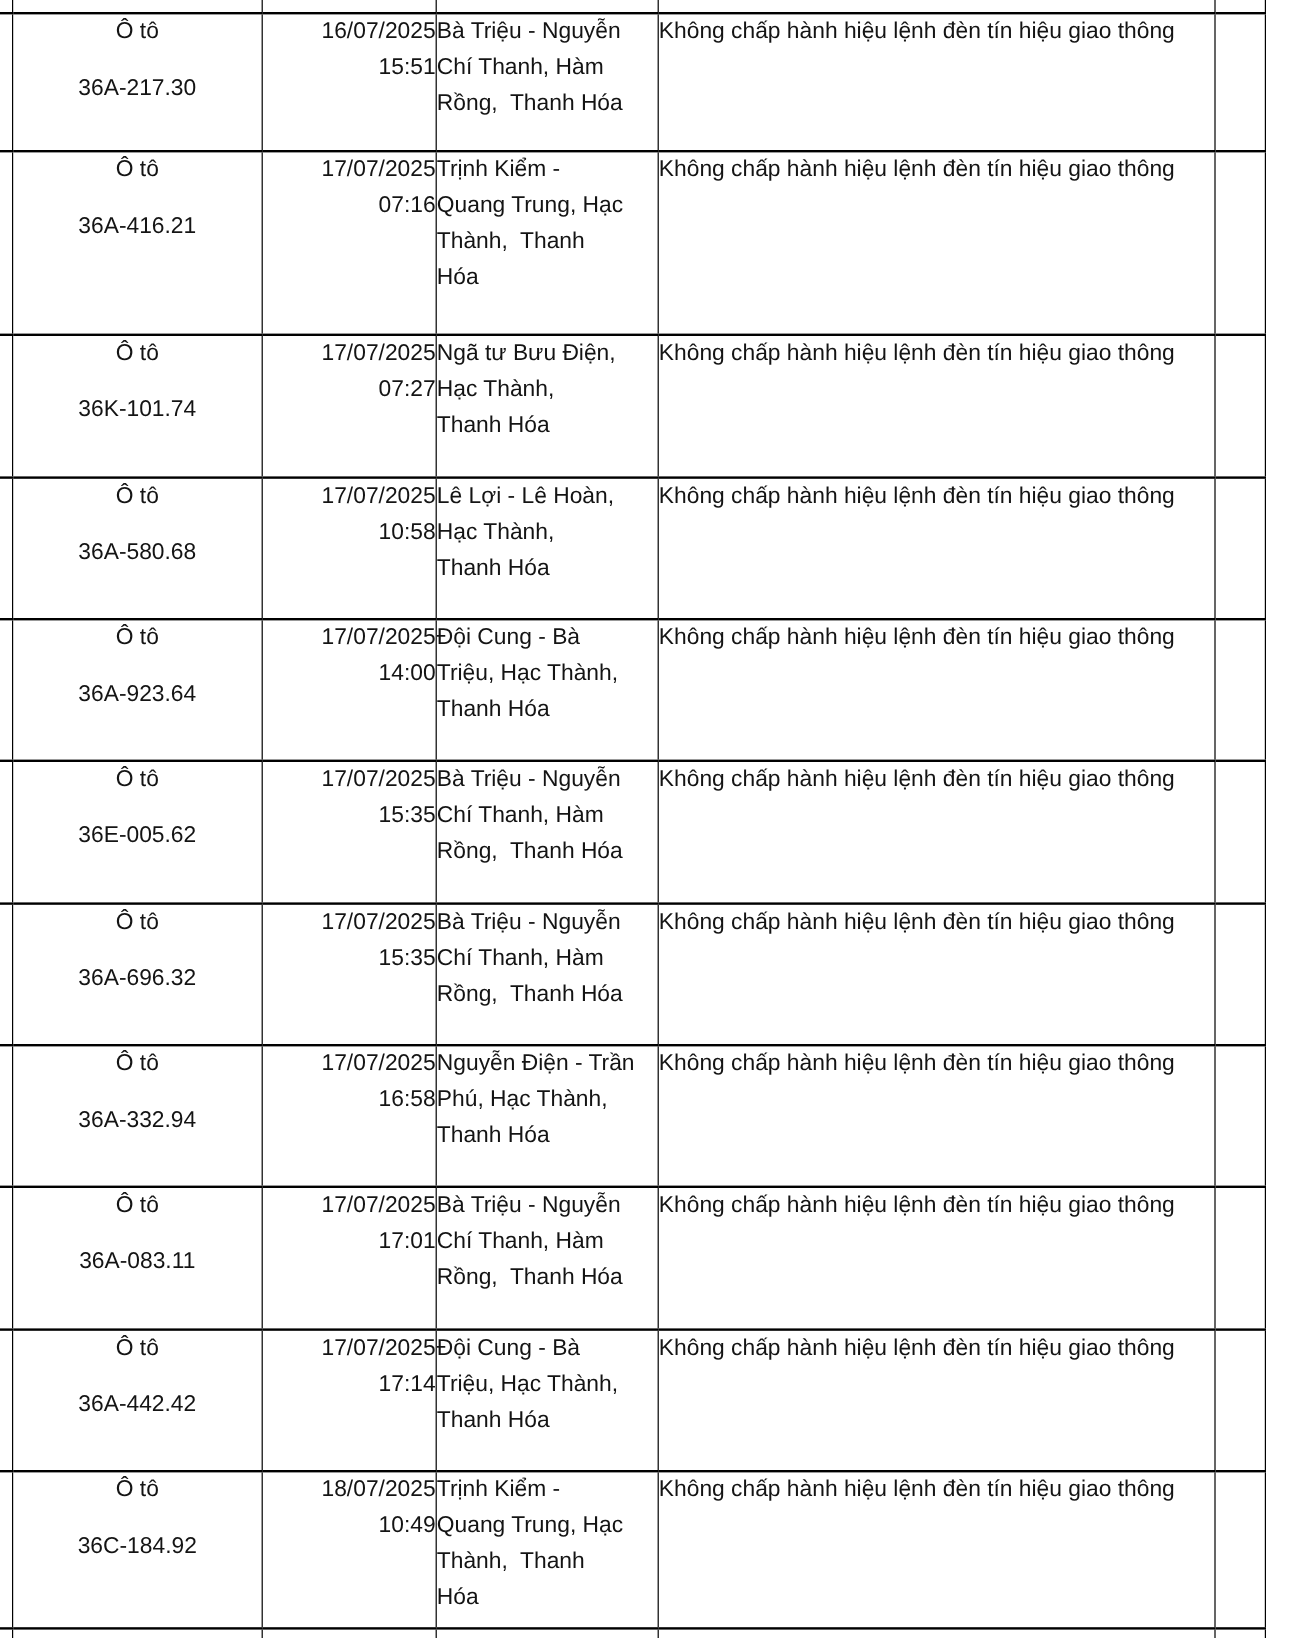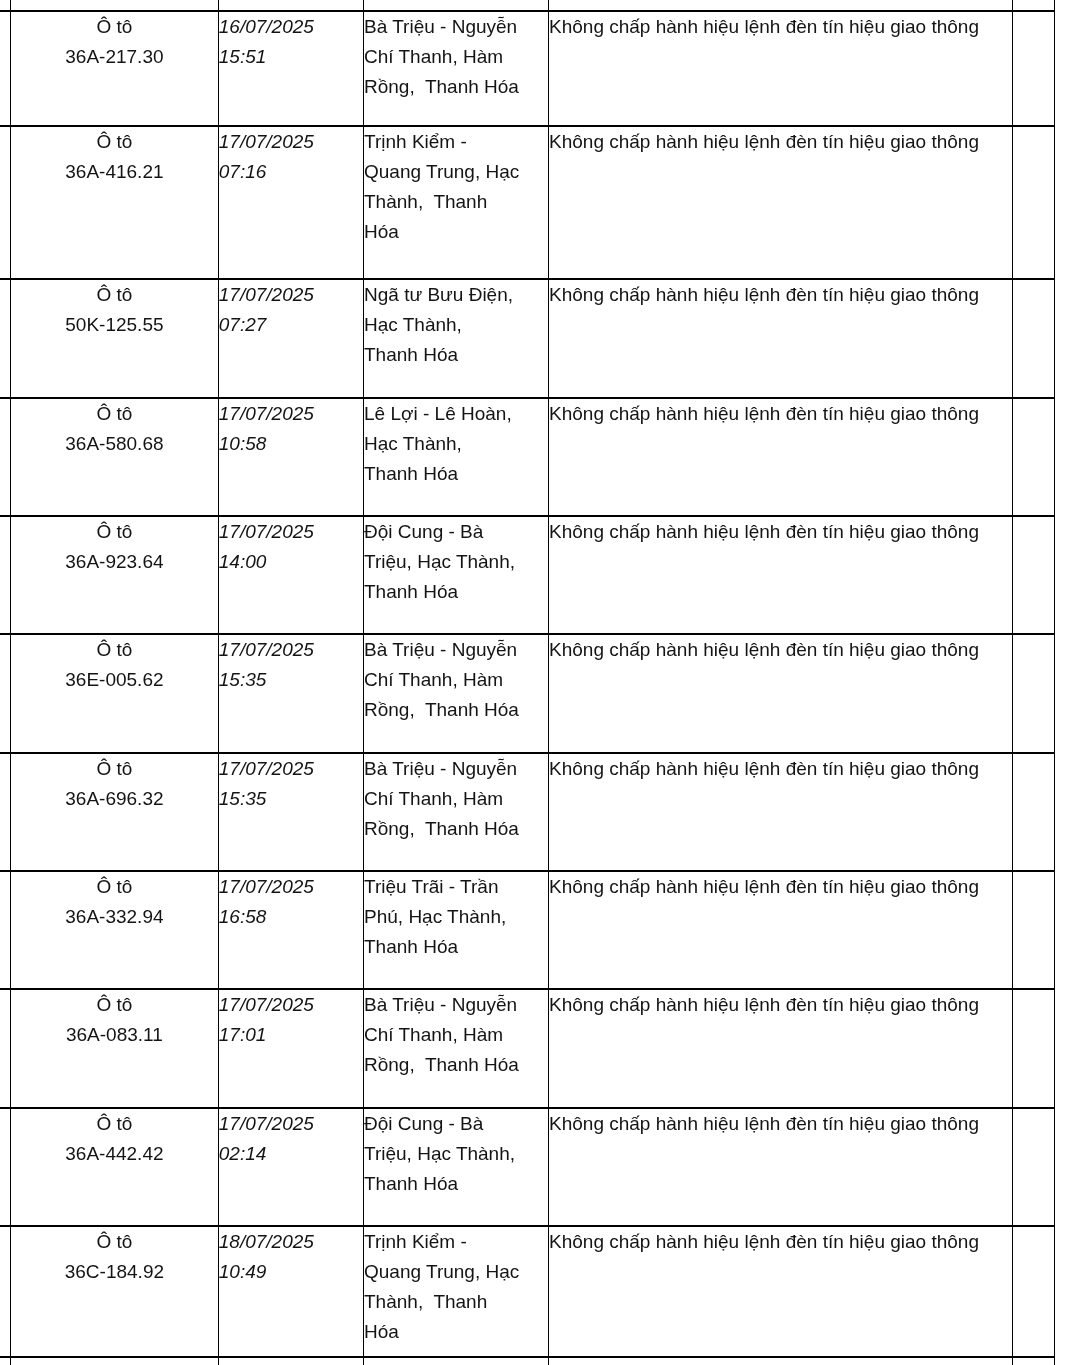--- a/index.html
+++ b/index.html
@@ -27,22 +27,22 @@
     border-top-width: 2px;
     border-bottom-width: 2px;
     vertical-align: top;
     padding: 0;
     background: #ffffff;
     overflow: hidden;
   }
   tr.sliver-top  { height: 52px; }
   tr.sliver-bot  { height: 60px; }
   .c-vehicle { text-align: center; padding-top: 8px; }
-  .vplate    { margin-top: 0; }
-  .c-date    { text-align: left; padding-top: 8px; font-style: italic; }
+  .vplate    { margin-top: 17px; }
+  .c-date    { text-align: right; padding-top: 8px; }
   .c-loc     { text-align: left; padding: 8px 5px 0 5px; white-space: pre-wrap; }
   .c-vio     { text-align: left; padding: 8px 10px 0 10px; margin-top: 20px; }
 </style>
 </head>
 <body>
 
 <div class="screen">
   <table class="records">
     <colgroup>
       <col style="width:43px">
@@ -91,21 +91,21 @@
 Quang Trung, Hạc
 Thành,  Thanh
 Hóa</td>
     <td class="c-vio">Không chấp hành hiệu lệnh đèn tín hiệu giao thông</td>
     <td></td>
   </tr>
         <tr style="height: 119px;">
     <td></td>
     <td class="c-vehicle">
       <div class="vtype">Ô tô</div>
-      <div class="vplate">50K-125.55</div>
+      <div class="vplate">36K-101.74</div>
     </td>
     <td class="c-date">
       <div class="vdate">17/07/2025</div>
       <div class="vtime">07:27</div>
     </td>
     <td class="c-loc">Ngã tư Bưu Điện,
 Hạc Thành,
 Thanh Hóa</td>
     <td class="c-vio">Không chấp hành hiệu lệnh đèn tín hiệu giao thông</td>
     <td></td>
@@ -177,21 +177,21 @@
         <tr style="height: 118px;">
     <td></td>
     <td class="c-vehicle">
       <div class="vtype">Ô tô</div>
       <div class="vplate">36A-332.94</div>
     </td>
     <td class="c-date">
       <div class="vdate">17/07/2025</div>
       <div class="vtime">16:58</div>
     </td>
-    <td class="c-loc">Triệu Trãi - Trần
+    <td class="c-loc">Nguyễn Điện - Trần
 Phú, Hạc Thành,
 Thanh Hóa</td>
     <td class="c-vio">Không chấp hành hiệu lệnh đèn tín hiệu giao thông</td>
     <td></td>
   </tr>
         <tr style="height: 119px;">
     <td></td>
     <td class="c-vehicle">
       <div class="vtype">Ô tô</div>
       <div class="vplate">36A-083.11</div>
@@ -207,21 +207,21 @@
     <td></td>
   </tr>
         <tr style="height: 118px;">
     <td></td>
     <td class="c-vehicle">
       <div class="vtype">Ô tô</div>
       <div class="vplate">36A-442.42</div>
     </td>
     <td class="c-date">
       <div class="vdate">17/07/2025</div>
-      <div class="vtime">02:14</div>
+      <div class="vtime">17:14</div>
     </td>
     <td class="c-loc">Đội Cung - Bà
 Triệu, Hạc Thành,
 Thanh Hóa</td>
     <td class="c-vio">Không chấp hành hiệu lệnh đèn tín hiệu giao thông</td>
     <td></td>
   </tr>
         <tr style="height: 131px;">
     <td></td>
     <td class="c-vehicle">

